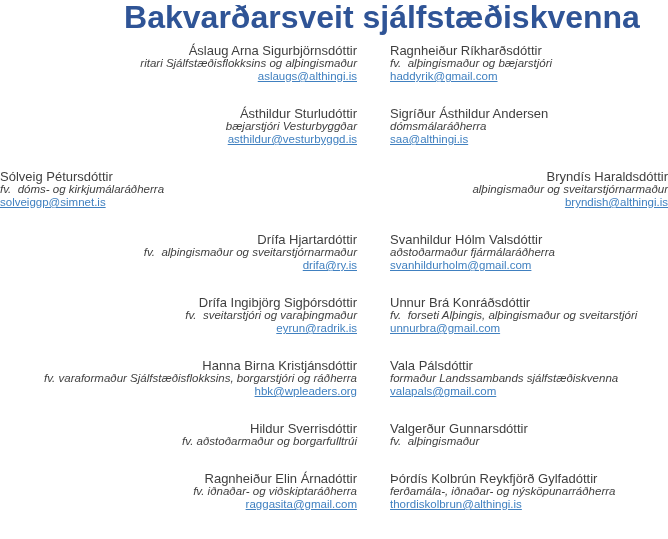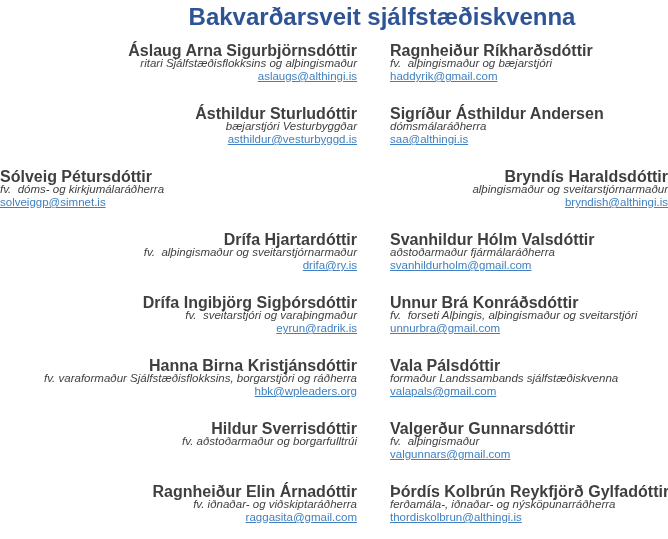--- a/index.html
+++ b/index.html
@@ -12,39 +12,39 @@
   body{
     width:668px;height:539px;overflow:hidden;
     font-family:"Liberation Sans",sans-serif;
     color:var(--text-color);
   }
   .page{width:668px;height:539px;background:#fff;position:relative;}
   .page-title{
     padding-top:3px;
     padding-left:96px;
     text-align:center;
-    font-size:24px;
+    font-size:32px;
     font-weight:bold;
     line-height:28px;
     color:var(--title-color);
     letter-spacing:0;
   }
   .rows{margin-top:13px;}
   .row{
     display:grid;
     grid-template-columns:357px auto;
     column-gap:33px;
     margin-bottom:24px;
   }
   .cell{font-size:11.5px;line-height:13px;}
   .cell.left{text-align:right;}
   .cell.right{text-align:left;}
   .name{
-    font-weight:bold;
-    font-size:16px;
+    font-weight:normal;
+    font-size:13px;
     white-space:pre;
     color:var(--text-color);
   }
   .role{
     font-style:italic;
     white-space:pre;
     color:var(--text-color);
   }
   .email{
     display:inline-block;
@@ -141,21 +141,20 @@
     </div>
 
     <div class="row">
       <div class="cell left">
         <div class="name">Hildur Sverrisdóttir</div>
         <div class="role">fv. aðstoðarmaður og borgarfulltrúi</div>
       </div>
       <div class="cell right">
         <div class="name">Valgerður Gunnarsdóttir</div>
         <div class="role">fv.  alþingismaður</div>
-        <a class="email" href="#">valgunnars@gmail.com</a>
       </div>
     </div>
 
     <div class="row">
       <div class="cell left">
         <div class="name">Ragnheiður Elin Árnadóttir</div>
         <div class="role">fv. iðnaðar- og viðskiptaráðherra</div>
         <a class="email" href="#">raggasita@gmail.com</a>
       </div>
       <div class="cell right">

